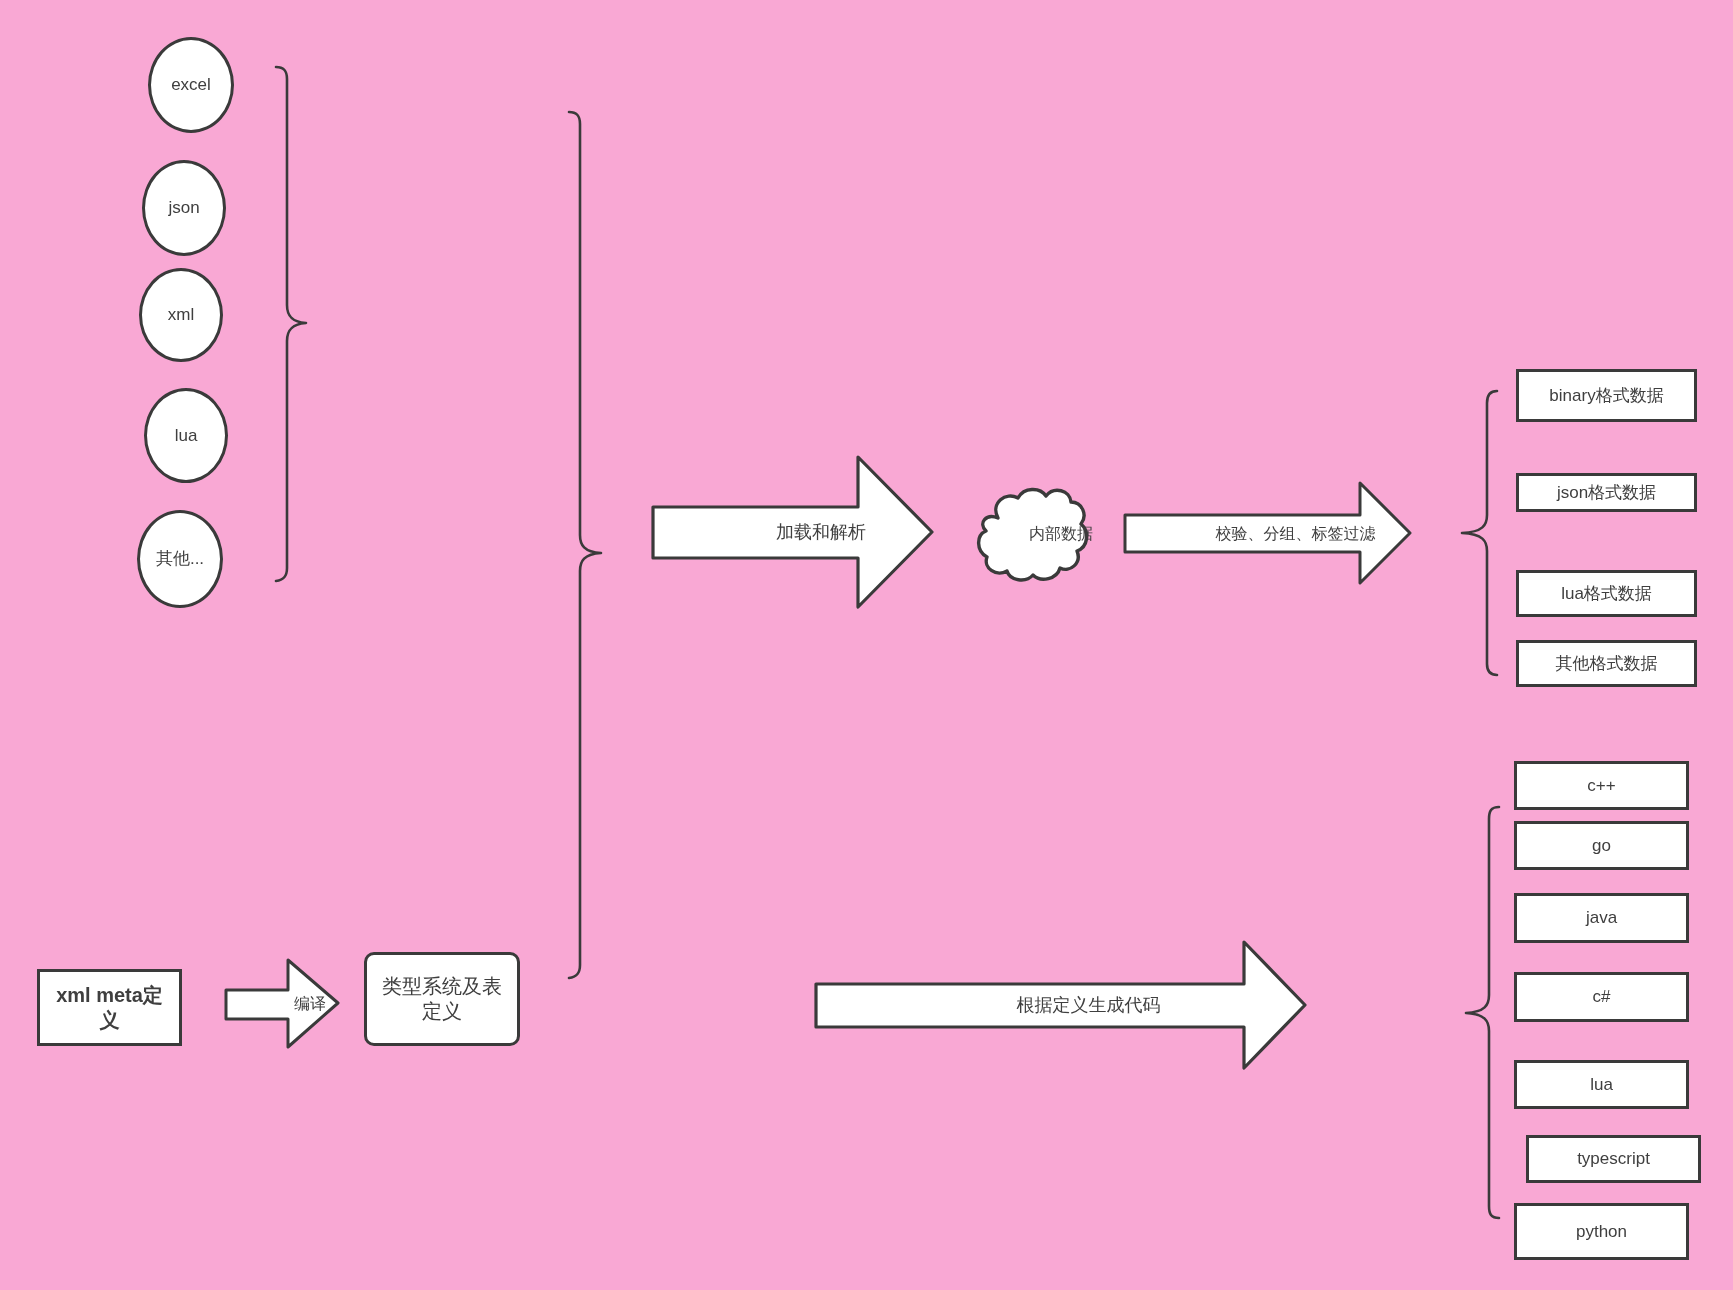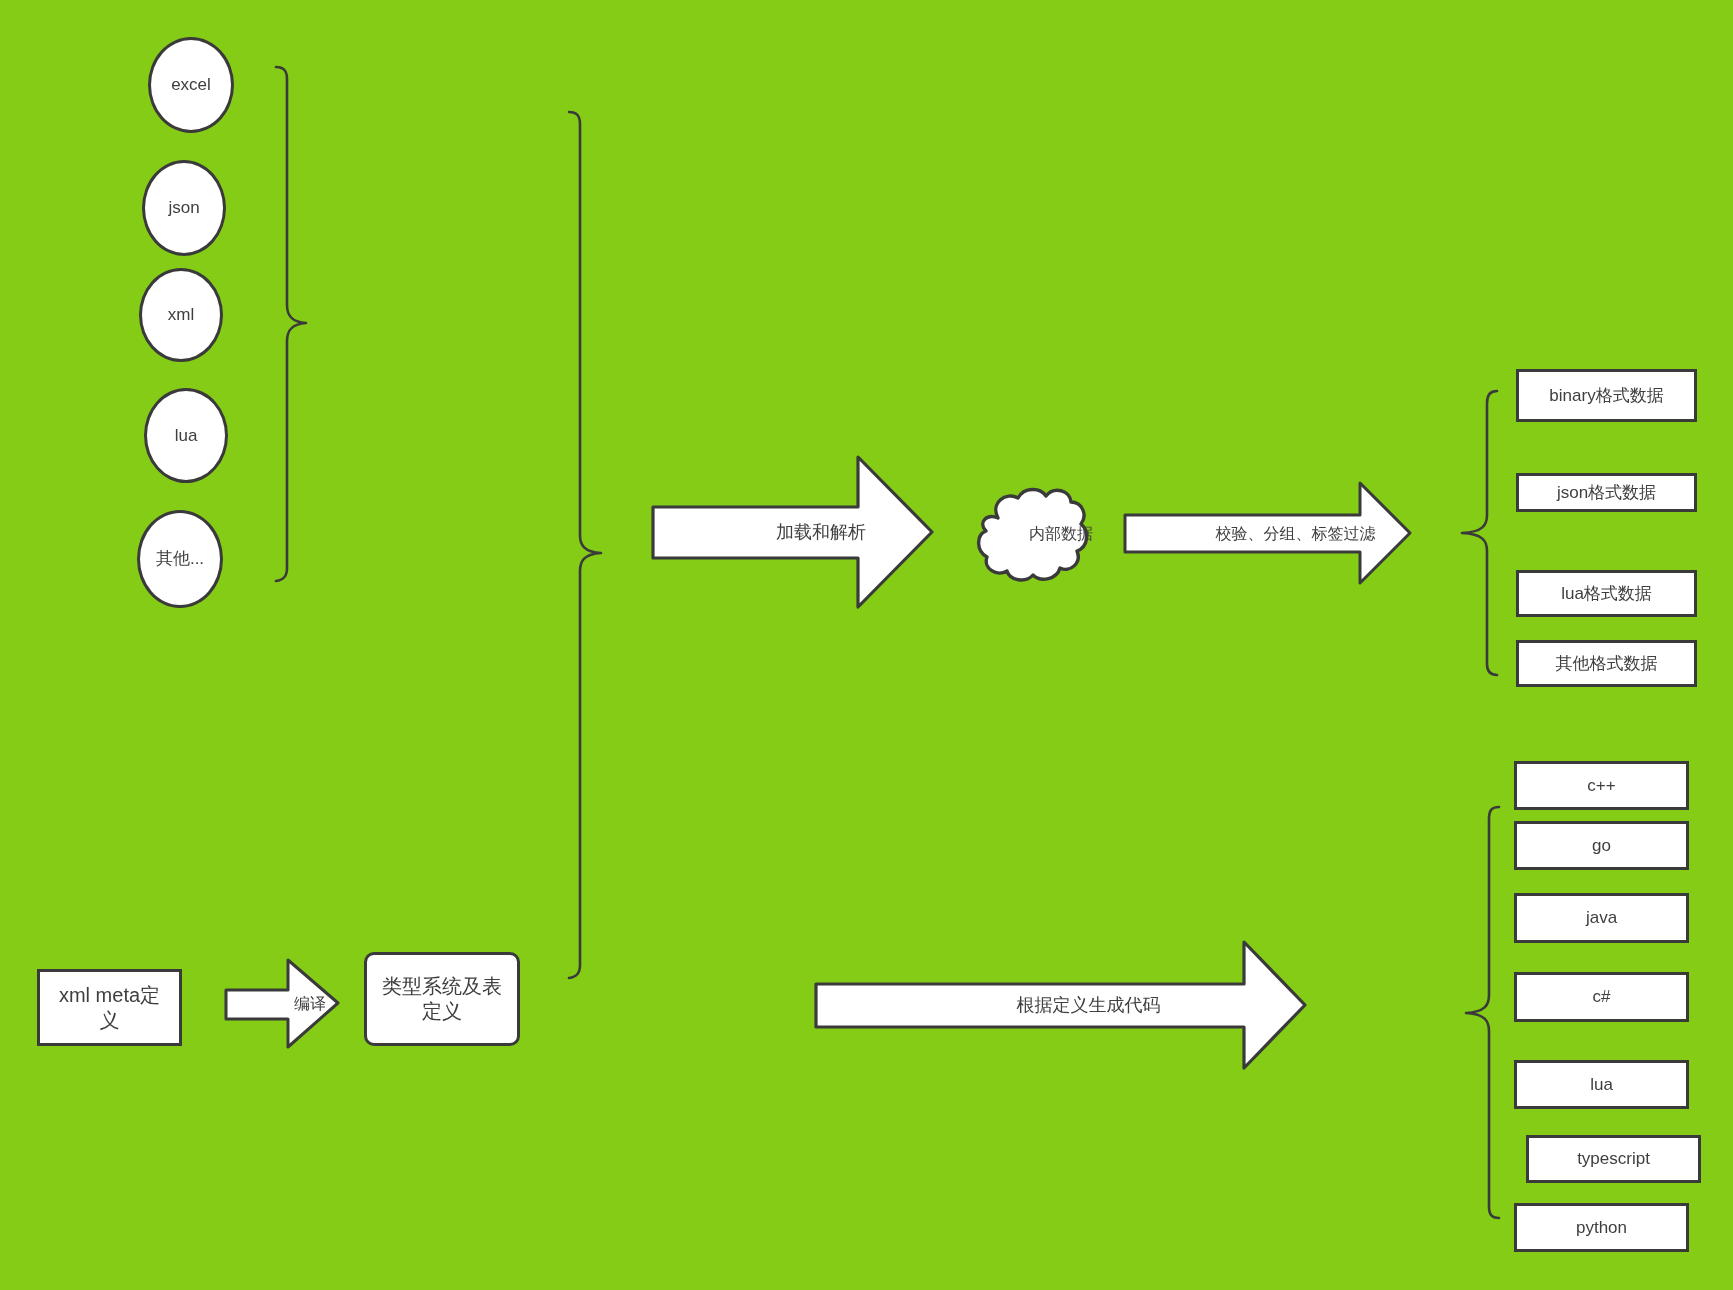--- a/index.html
+++ b/index.html
@@ -1,19 +1,19 @@
 <!DOCTYPE html>
 <html><head>
 <meta charset="utf-8">
 <style>
   html,body{margin:0;padding:0;background:#e9e9e9;}
   #canvas{
     position:relative;
     width:1733px;height:1290px;
-    background:#84cc16;
+    background:#f9a8d4;
     font-family:"Liberation Sans","DejaVu Sans",sans-serif;
     color:#3f3f3f;
     overflow:hidden;
   }
   #shapes{position:absolute;left:0;top:0;width:1733px;height:1290px;}
   .node{
     position:absolute;
     box-sizing:border-box;
     background:#ffffff;
     border:3px solid #3a3a3a;
@@ -71,32 +71,32 @@
   <div class="label" style="left:653px;top:505px;width:280px;height:55px;font-size:18px;">加载和解析</div>
 
   <div class="label" style="left:978px;top:485px;width:110px;height:98px;font-size:16px;">内部数据</div>
 
   <div class="label" style="left:1125px;top:513px;width:285px;height:42px;font-size:16px;">校验、分组、标签过滤</div>
 
   <div class="label" style="left:816px;top:982px;width:489px;height:47px;font-size:18px;">根据定义生成代码</div>
 
   <div class="label" style="left:226px;top:986px;width:112px;height:35px;font-size:16px;">编译</div>
 
-  <div class="node rect prewrap" style="left:37px;top:969px;width:145px;height:77px;font-size:20px;">xml meta定
+  <div class="node rect prewrap" style="left:37px;top:969px;width:145px;height:77px;font-size:20px;font-weight:bold;">xml meta定
 义</div>
 
   <div class="node rect prewrap" style="left:364px;top:952px;width:156px;height:94px;font-size:20px;border-radius:10px;">类型系统及表
 定义</div>
 
   <div class="node rect" style="left:1516px;top:369px;width:181px;height:53px;">binary格式数据</div>
   <div class="node rect" style="left:1516px;top:473px;width:181px;height:39px;">json格式数据</div>
   <div class="node rect" style="left:1516px;top:570px;width:181px;height:47px;">lua格式数据</div>
   <div class="node rect" style="left:1516px;top:640px;width:181px;height:47px;">其他格式数据</div>
 
   <div class="node rect" style="left:1514px;top:761px;width:175px;height:49px;">c++</div>
   <div class="node rect" style="left:1514px;top:821px;width:175px;height:49px;">go</div>
   <div class="node rect" style="left:1514px;top:893px;width:175px;height:50px;">java</div>
   <div class="node rect" style="left:1514px;top:972px;width:175px;height:50px;">c#</div>
   <div class="node rect" style="left:1514px;top:1060px;width:175px;height:49px;">lua</div>
   <div class="node rect" style="left:1514px;top:1135px;width:175px;height:48px;margin-left:12px;">typescript</div>
-  <div class="node rect" style="left:1514px;top:1203px;width:175px;height:49px;">python</div>
+  <div class="node rect" style="left:1514px;top:1203px;width:175px;height:57px;">python</div>
 
 </div>
 
 </body></html>

